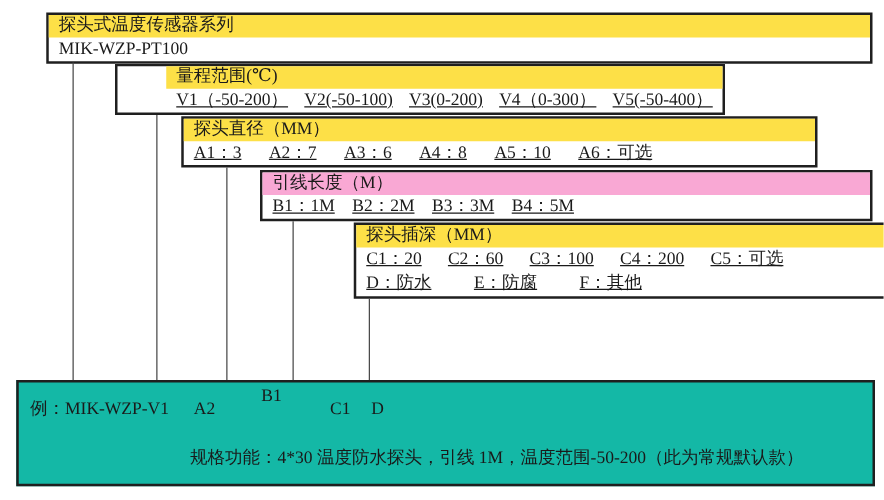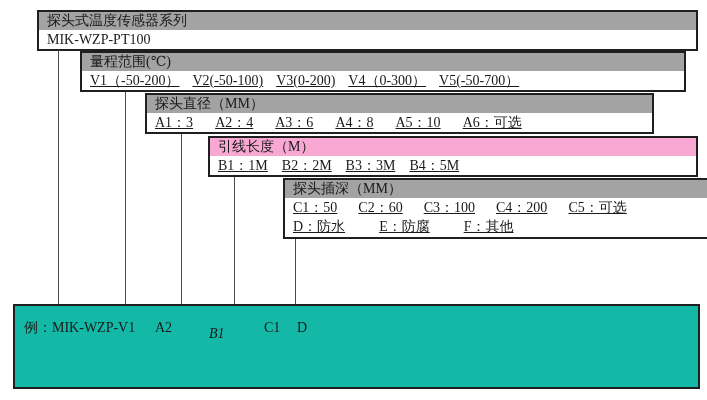--- a/index.html
+++ b/index.html
@@ -15,28 +15,28 @@
     position:absolute;
     border:2px solid #1f1f1f;
     background:#ffffff;
     box-sizing:border-box;
   }
   .row{
     padding-left:8px;
     white-space:nowrap;
     overflow:hidden;
   }
-  .hdr{height:18px;line-height:18px;background:#a3a3a3;}
+  .hdr{height:18px;line-height:18px;background:#fde047;}
   .hdr.plain{background:#f9a8d4;}
   .val{height:19px;line-height:19px;}
   .opts{display:flex;align-items:center;text-decoration:underline;}
   .opts span{display:inline-block;}
 
   #box-series{left:37px;top:10px;width:661px;height:41px;}
-  #box-range{left:80px;top:51px;width:606px;height:41px;}
+  #box-range{left:92px;top:51px;width:488px;height:41px;padding-left:39px;}
   #box-range .opts{gap:13px;}
   #box-diameter{left:145px;top:93px;width:509px;height:41px;}
   #box-diameter .opts{gap:22px;}
   #box-lead{left:208px;top:136px;width:490px;height:41px;}
   #box-lead .opts{gap:14px;}
   #box-depth{left:283px;top:178px;width:455px;height:61px;}
   #box-depth .opts-c{gap:21px;}
   #box-depth .opts-d{gap:34px;}
 
   .vline{
@@ -50,21 +50,21 @@
 
   #box-example{
     left:13px;top:304px;width:687px;height:85px;
     background:#14b8a6;
   }
   #box-example span,#box-example div{
     position:absolute;height:18px;line-height:18px;white-space:nowrap;
   }
   .ex-prefix{left:9px;top:13px;}
   .ex-code-a{left:140px;top:13px;}
-  .ex-code-b{left:194px;top:19px;font-style:italic;}
+  .ex-code-b{left:194px;top:3px;}
   .ex-code-c{left:249px;top:13px;}
   .ex-code-d{left:282px;top:13px;}
   .ex-selection{left:414px;top:13px;}
   .ex-spec{left:137px;top:52px;}
 </style>
 </head>
 <body>
 
 <div class="stage">
 
@@ -73,50 +73,50 @@
     <div class="row val">MIK-WZP-PT100</div>
   </div>
 
   <div class="box" id="box-range">
     <div class="row hdr">量程范围(℃)</div>
     <div class="row val opts">
       <span>V1（-50-200）</span>
       <span>V2(-50-100)</span>
       <span>V3(0-200)</span>
       <span>V4（0-300）</span>
-      <span>V5(-50-700）</span>
+      <span>V5(-50-400）</span>
     </div>
   </div>
 
   <div class="box" id="box-diameter">
     <div class="row hdr">探头直径（MM）</div>
     <div class="row val opts">
       <span>A1：3</span>
-      <span>A2：4</span>
+      <span>A2：7</span>
       <span>A3：6</span>
       <span>A4：8</span>
       <span>A5：10</span>
       <span>A6：可选</span>
     </div>
   </div>
 
   <div class="box" id="box-lead">
     <div class="row hdr plain">引线长度（M）</div>
     <div class="row val opts">
       <span>B1：1M</span>
       <span>B2：2M</span>
       <span>B3：3M</span>
       <span>B4：5M</span>
     </div>
   </div>
 
   <div class="box" id="box-depth">
     <div class="row hdr">探头插深（MM）</div>
     <div class="row val opts opts-c">
-      <span>C1：50</span>
+      <span>C1：20</span>
       <span>C2：60</span>
       <span>C3：100</span>
       <span>C4：200</span>
       <span>C5：可选</span>
     </div>
     <div class="row val opts opts-d">
       <span>D：防水</span>
       <span>E：防腐</span>
       <span>F：其他</span>
     </div>
@@ -127,15 +127,16 @@
   <div class="vline" id="line-diameter"></div>
   <div class="vline" id="line-lead"></div>
   <div class="vline" id="line-depth"></div>
 
   <div class="box" id="box-example">
     <span class="ex-prefix">例：MIK-WZP-V1</span>
     <span class="ex-code-a">A2</span>
     <span class="ex-code-b">B1</span>
     <span class="ex-code-c">C1</span>
     <span class="ex-code-d">D</span>
+    <div class="ex-spec">规格功能：4*30 温度防水探头，引线 1M，温度范围-50-200（此为常规默认款）</div>
   </div>
 
 </div>
 
 </body></html>

